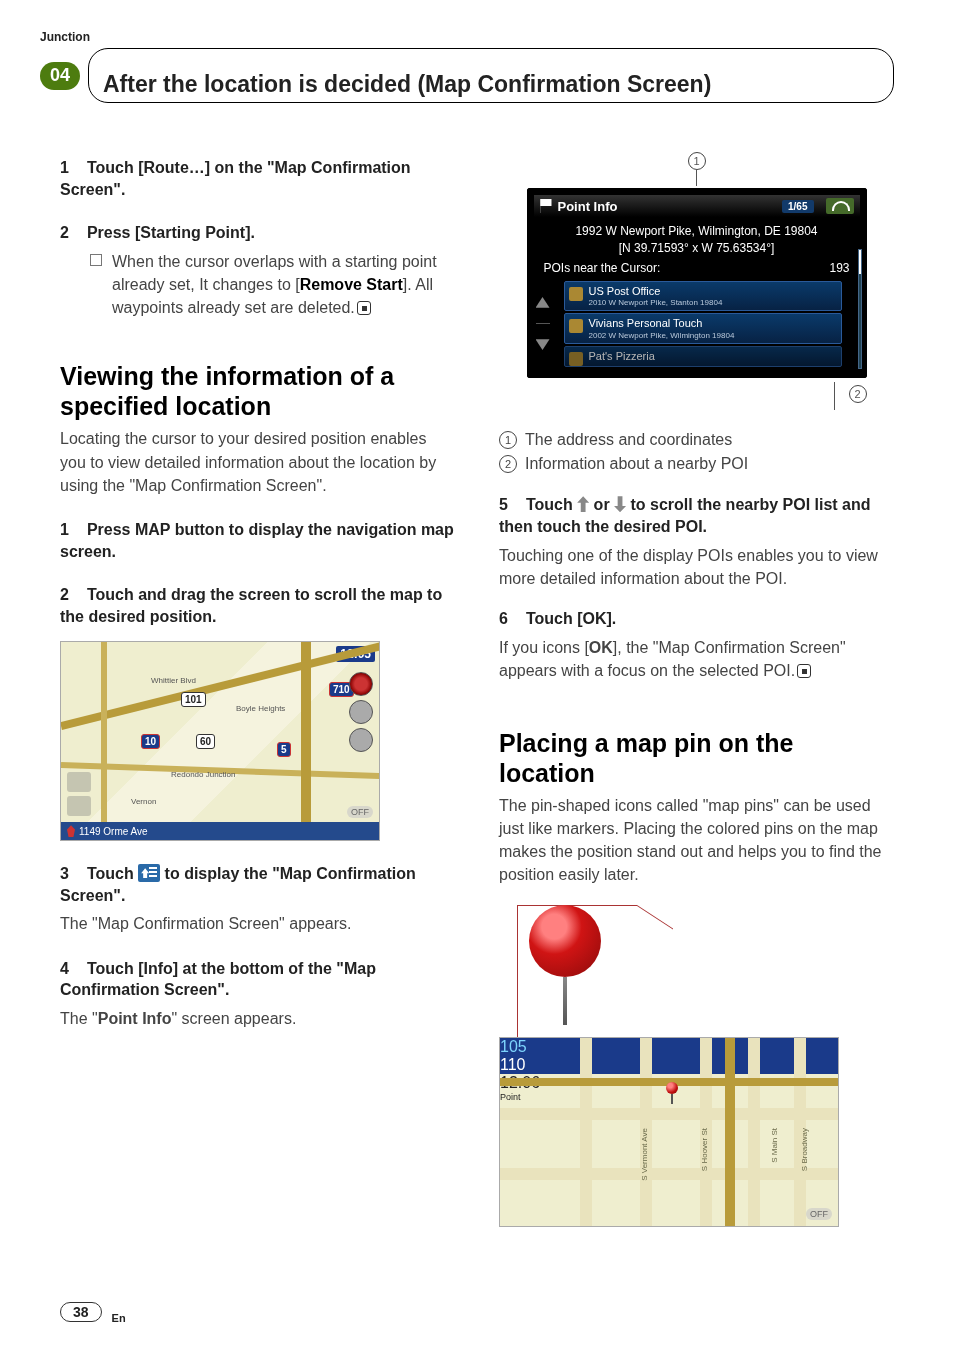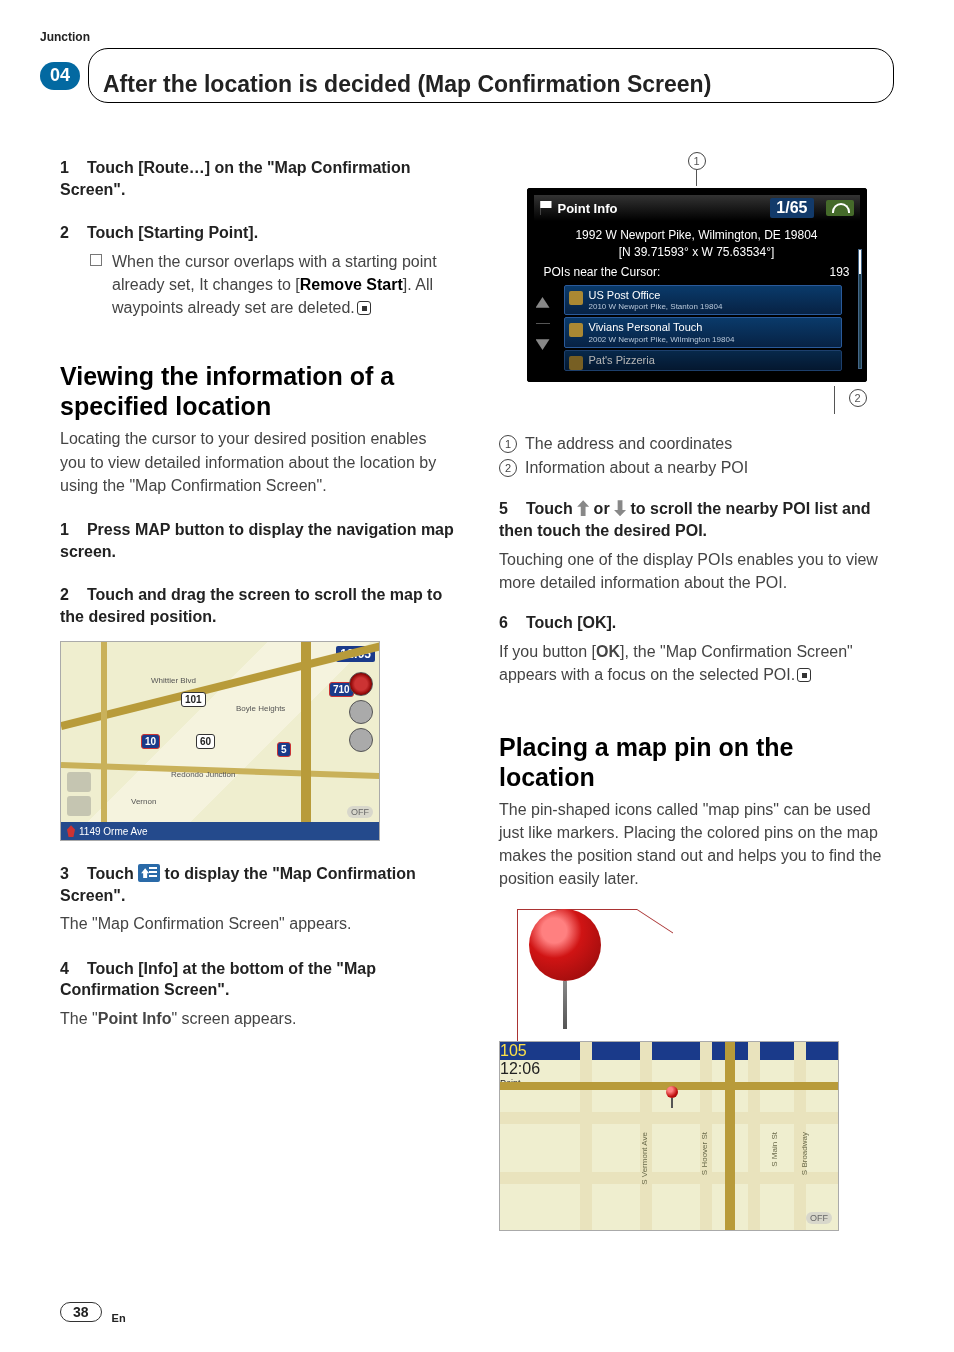--- a/index.html
+++ b/index.html
@@ -21,21 +21,21 @@
   .chapter-label {
     position: absolute;
     top: 30px;
     left: 40px;
     font-size: 12px;
     font-weight: bold;
   }
   .chapter-badge {
     width: 40px;
     height: 28px;
-    background: #0369a1;
+    background: #4d7c0f;
     color: #fff;
     border-radius: 14px;
     display: flex;
     align-items: center;
     justify-content: center;
     font-weight: bold;
     font-size: 18px;
     margin-top: 18px;
     margin-left: -20px;
   }
@@ -233,21 +233,21 @@
     color: #fff; font-size: 13px; font-weight: bold;
     padding: 3px 6px;
     margin-bottom: 6px;
   }
   .pi-title-row .flag {
     width: 12px; height: 14px; background: #fff;
     clip-path: polygon(0 0, 100% 0, 100% 50%, 0 50%, 0 100%, 6% 100%, 6% 0);
   }
   .pi-title-row .count {
     margin-left: auto; background: #123a6a;
-    padding: 1px 6px; font-size: 16px; border-radius: 2px;
+    padding: 1px 6px; font-size: 10px; border-radius: 2px;
   }
   .pi-title-row .back {
     width: 28px; height: 16px; background: #456a2a;
     margin-left: 6px; border-radius: 2px;
     position: relative;
   }
   .pi-title-row .back::after {
     content: "";
     position: absolute; left: 6px; top: 3px;
     width: 14px; height: 8px;
@@ -402,21 +402,21 @@
 
 <div class="columns">
 
   <div class="col">
 
     <p class="step-head">
       <span class="num">1</span><span>Touch [Route…] on the "Map Confirmation Screen".</span>
     </p>
 
     <p class="step-head" style="margin-top:22px">
-      <span class="num">2</span><span>Touch [Starting Point].</span>
+      <span class="num">2</span><span>Press [Starting Point].</span>
     </p>
     <div class="bullet">
       <span class="box"></span>
       <span>
         <span>When the cursor overlaps with a starting point already set, It changes to  [</span><b>Remove Start</b><span>]. All waypoints already set are deleted.</span><span class="end-mark"></span>
       </span>
     </div>
 
     <h2 class="section">Viewing the information of a specified location</h2>
     <p class="bodytext">Locating the cursor to your desired position enables you to view detailed information about the location by using the "Map Confirmation Screen".</p>
@@ -534,21 +534,21 @@
 
     <p class="step-head" style="margin-top:18px">
       <span class="num">5</span><span>Touch </span><span class="arrow-icon up"></span><span> or </span><span class="arrow-icon down"></span><span> to scroll the nearby POI list and then touch the desired POI.</span>
     </p>
     <p class="bodytext">Touching one of the display POIs enables you to view more detailed information about the POI.</p>
 
     <p class="step-head" style="margin-top:18px">
       <span class="num">6</span><span>Touch [OK].</span>
     </p>
     <p class="bodytext">
-      <span>If you button [</span><b>OK</b><span>],  the "Map Confirmation Screen" appears with a focus on the selected POI.</span><span class="end-mark"></span>
+      <span>If you icons [</span><b>OK</b><span>],  the "Map Confirmation Screen" appears with a focus on the selected POI.</span><span class="end-mark"></span>
     </p>
 
     <h2 class="section" style="margin-top:46px">Placing a map pin on the location</h2>
     <p class="bodytext">The pin-shaped icons called "map pins" can be used just like markers. Placing the colored pins on the map makes the position stand out and helps you to find the position easily later.</p>
 
     <div class="pin-wrap">
       <div class="callout-box"></div>
       <div class="callout-diag"></div>
       <div class="pin-big"></div>
       <div class="stem"></div>
@@ -556,21 +556,22 @@
       <div class="map2">
         <div class="grid-v" style="left:80px"></div>
         <div class="grid-v" style="left:140px"></div>
         <div class="grid-v" style="left:200px"></div>
         <div class="grid-v" style="left:248px"></div>
         <div class="grid-v" style="left:294px"></div>
         <div class="grid-h" style="top:70px"></div>
         <div class="grid-h" style="top:130px"></div>
         <div class="hwy" style="left:0;top:40px;width:340px"></div>
         <div class="hwy" style="left:225px;top:0;width:10px;height:190px"></div>
-        <div class="shield" style="left:100px;top:28px;background:#1a3a8a;color:#fde047;border-color:#c33">105</div>
+        <div class="shield" style="left:100px;top:28px;background:#1a3a8a;color:#7dd3fc;border-color:#c33">105</div>
+        <div class="shield" style="left:232px;top:58px;background:#1a3a8a;color:#fff;border-color:#c33">110</div>
         <div class="top-time">12:06</div>
         <div class="street-lbl" style="left:140px;top:90px">S Vermont Ave</div>
         <div class="street-lbl" style="left:200px;top:90px">S Hoover St</div>
         <div class="street-lbl" style="left:270px;top:90px">S Main St</div>
         <div class="street-lbl" style="left:300px;top:90px">S Broadway</div>
         <div class="label" style="right:30px;top:100px;font-size:9px;writing-mode:horizontal-tb;transform:none">Point</div>
         <div class="pin-sm"></div>
         <div class="off-badge" style="bottom:6px">OFF</div>
         <div class="side-l" style="bottom:6px">
           <div></div>

